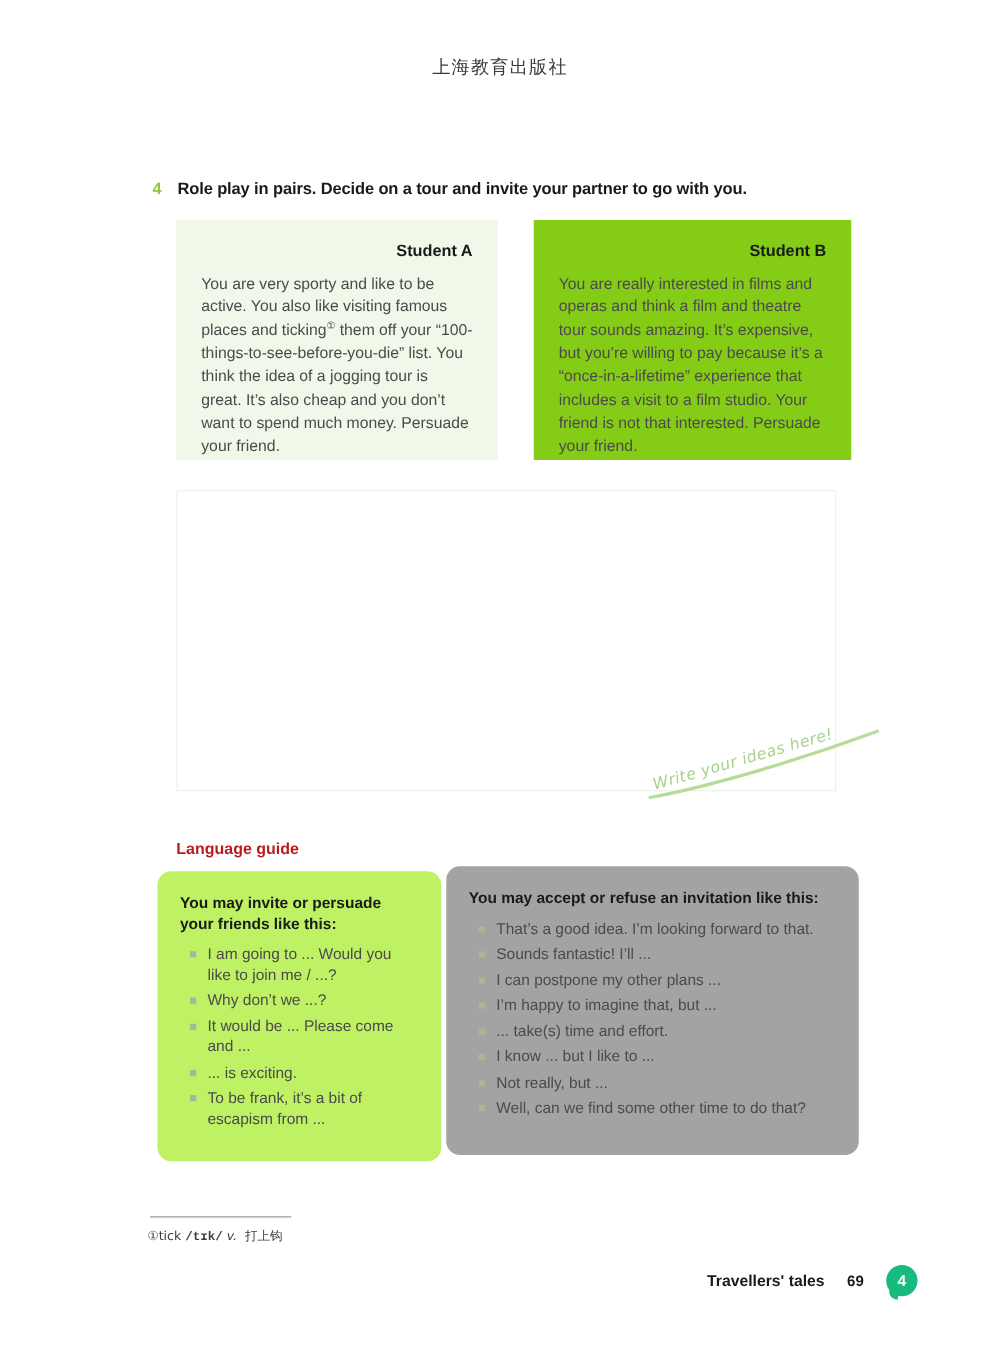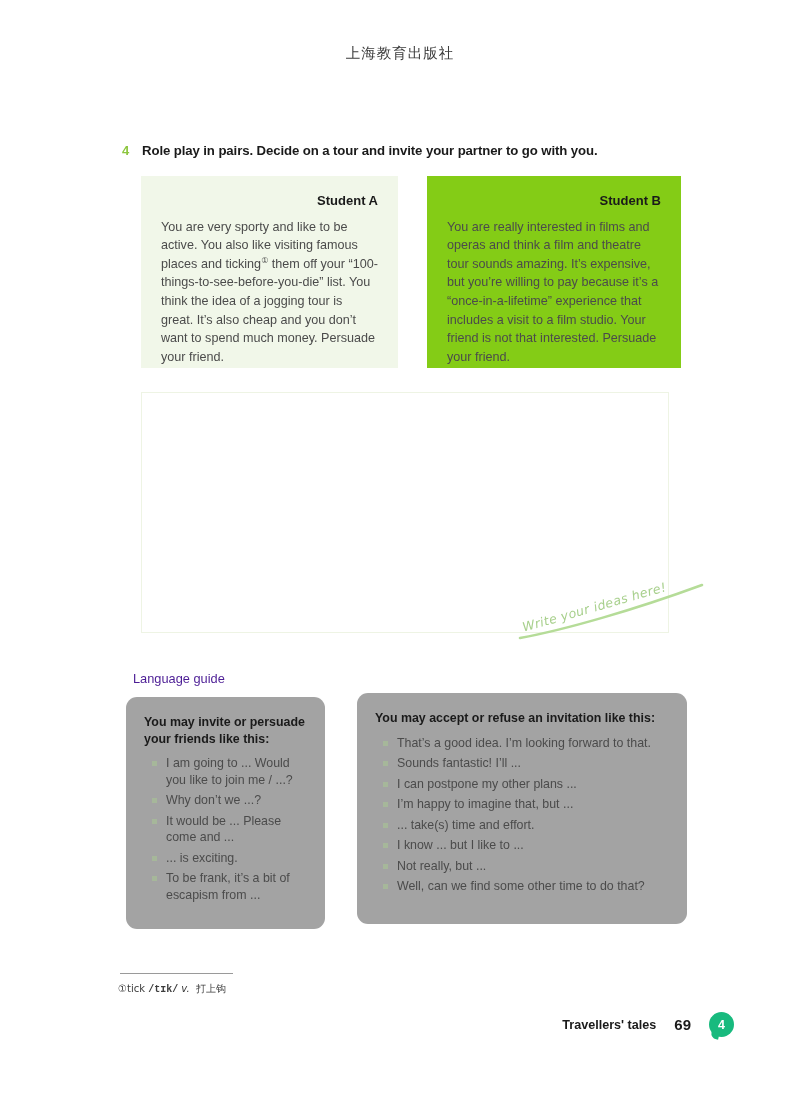--- a/index.html
+++ b/index.html
@@ -105,38 +105,38 @@
     left: 516px;
     top: 576px;
     width: 190px;
     height: 70px;
     pointer-events: none;
   }
 
   
   .lg-heading {
     position: absolute;
-    left: 133px;
+    left: 141px;
     top: 671px;
     font-size: 12.8px;
-    font-weight: normal;
-    color: #4c1d95;
+    font-weight: bold;
+    color: #b91c1c;
   }
   .guide-card {
     position: absolute;
     box-sizing: border-box;
     border-radius: 11px;
     padding: 17px 18px 16px 18px;
   }
   .guide-card.left {
     left: 126px;
     top: 697px;
-    width: 199px;
+    width: 227px;
     height: 232px;
-    background: #a3a3a3;
+    background: #bef264;
   }
   .guide-card.right {
     left: 357px;
     top: 693px;
     width: 330px;
     height: 231px;
     background: #a3a3a3;
   }
   .guide-title {
     font-size: 12.4px;
@@ -200,21 +200,21 @@
     display: flex;
     align-items: center;
     gap: 18px;
   }
   .footer-title {
     font-size: 12.6px;
     font-weight: bold;
     color: #1a1a1a;
   }
   .footer-page {
-    font-size: 15px;
+    font-size: 12px;
     font-weight: bold;
     color: #1a1a1a;
   }
   .footer-badge {
     position: relative;
     width: 25px;
     height: 25px;
     border-radius: 50%;
     background: #18ba7e;
     color: #ffffff;

